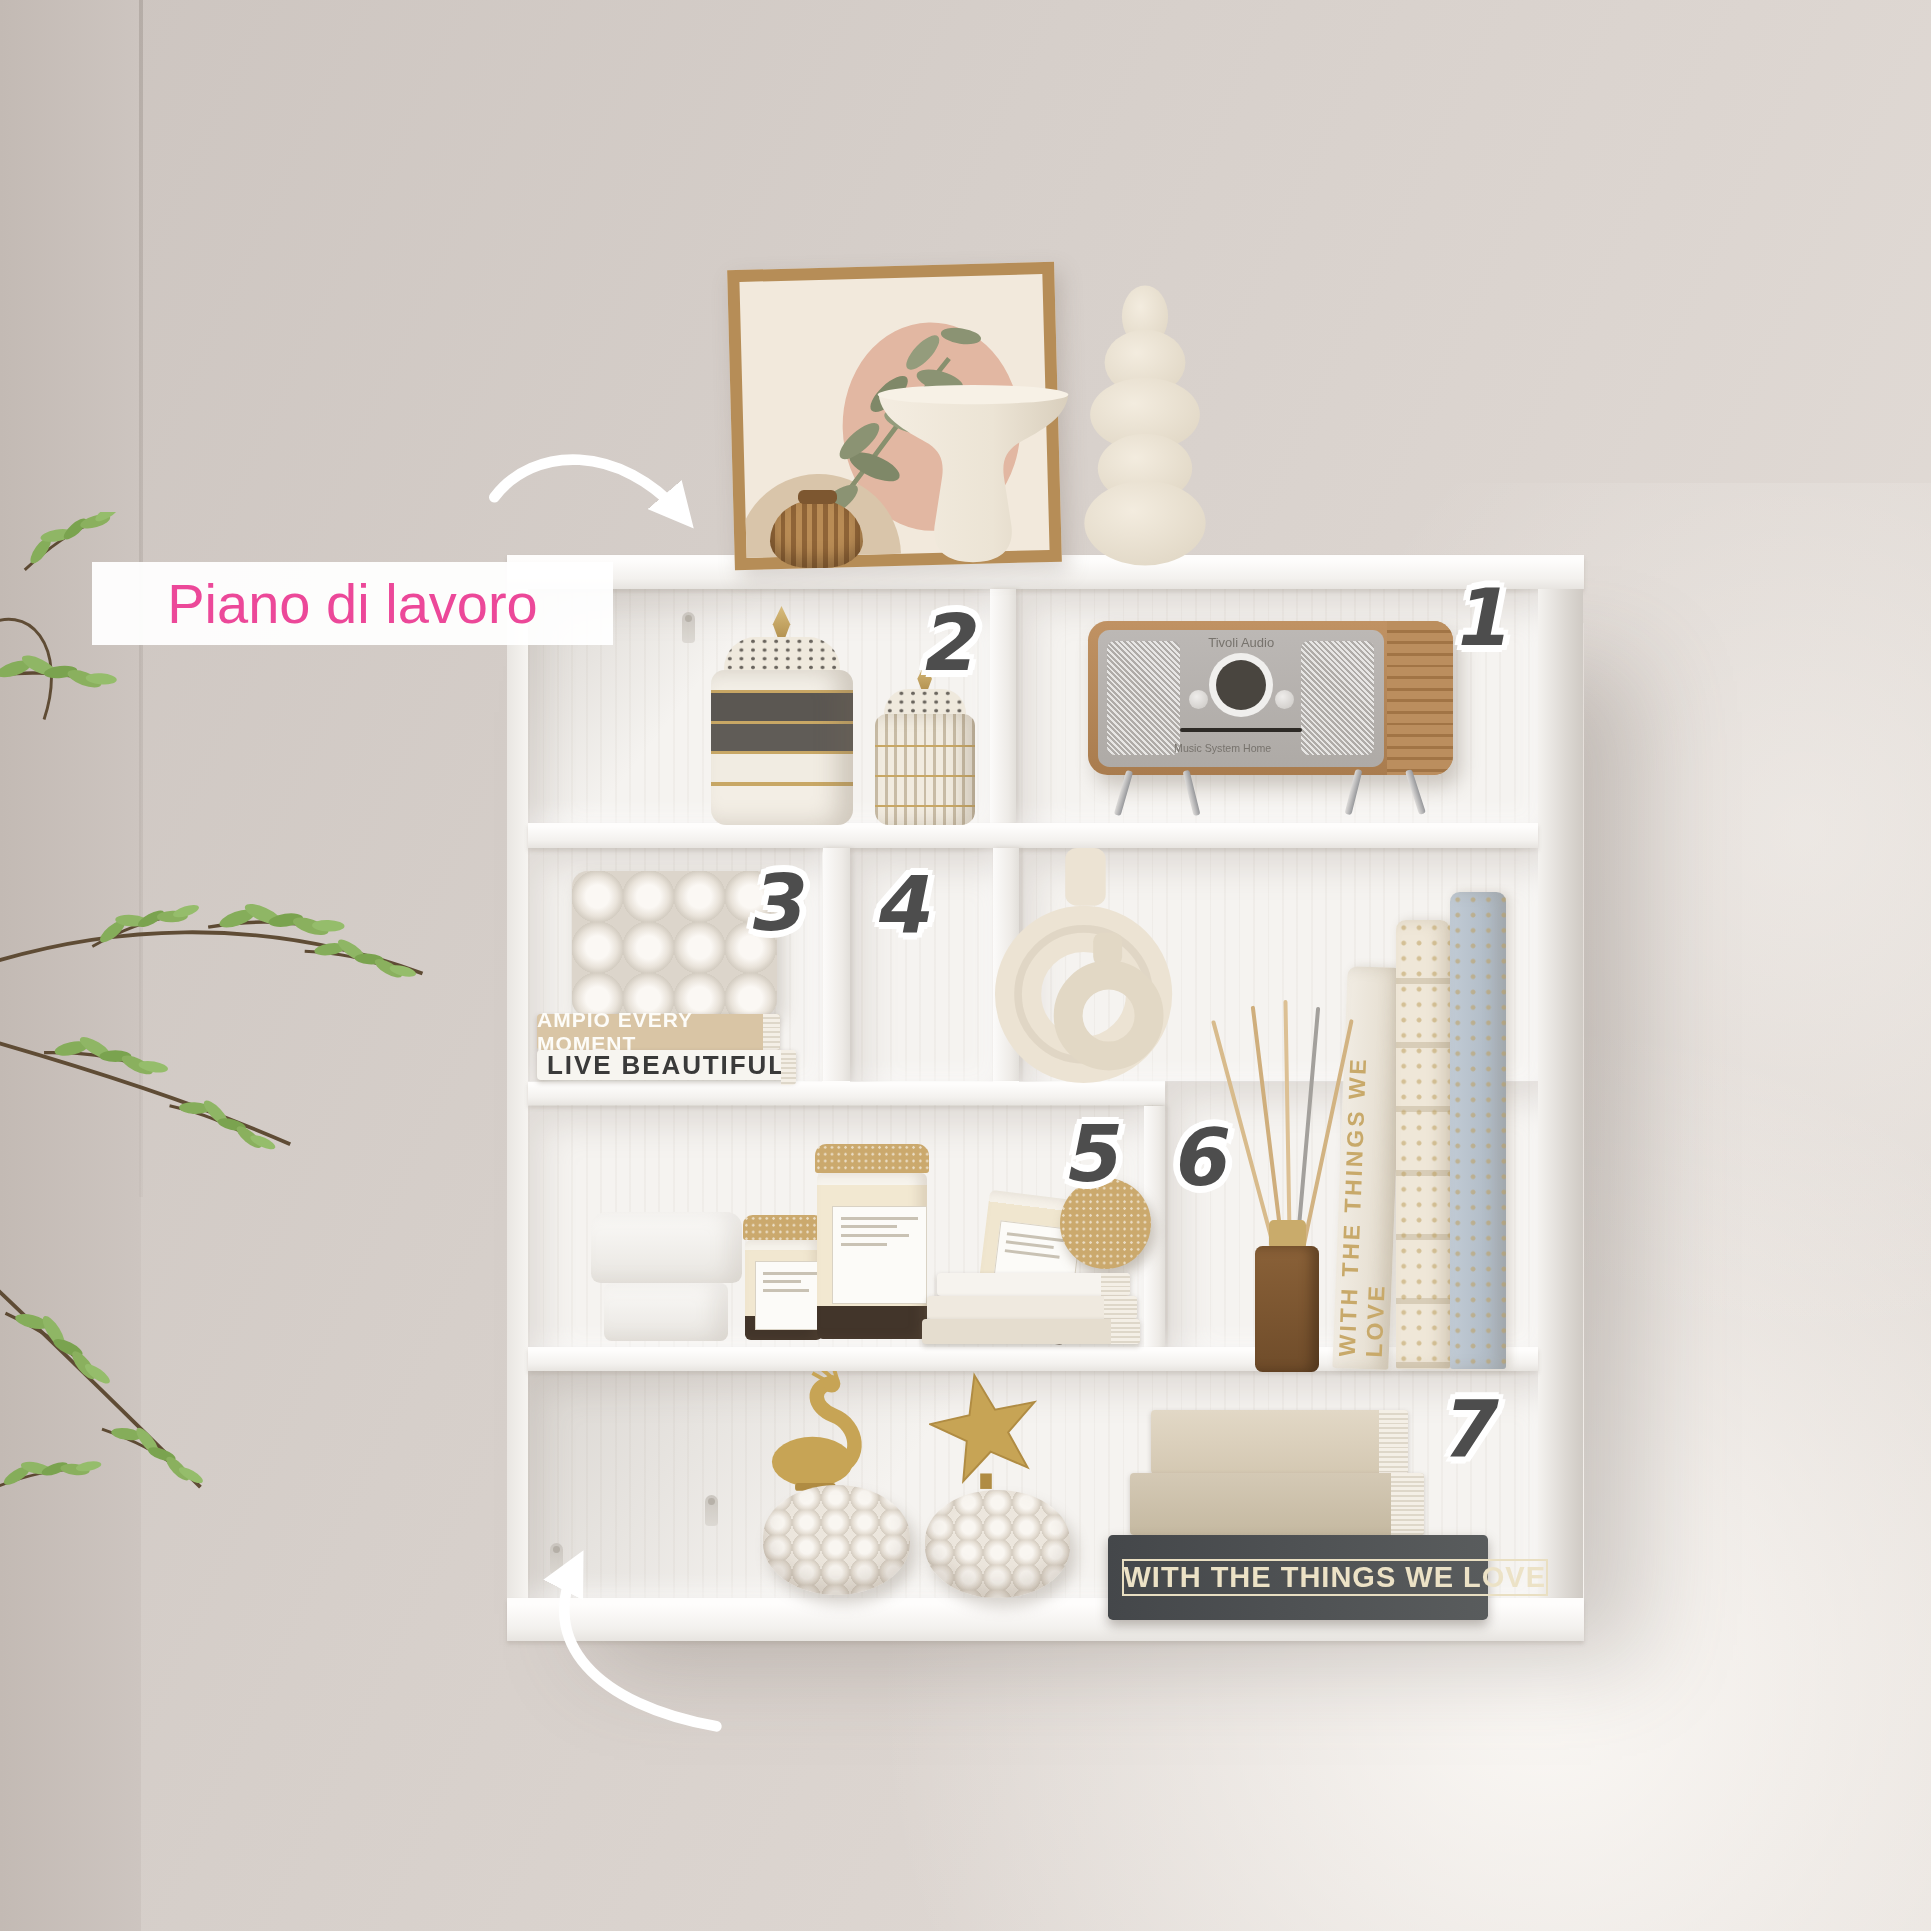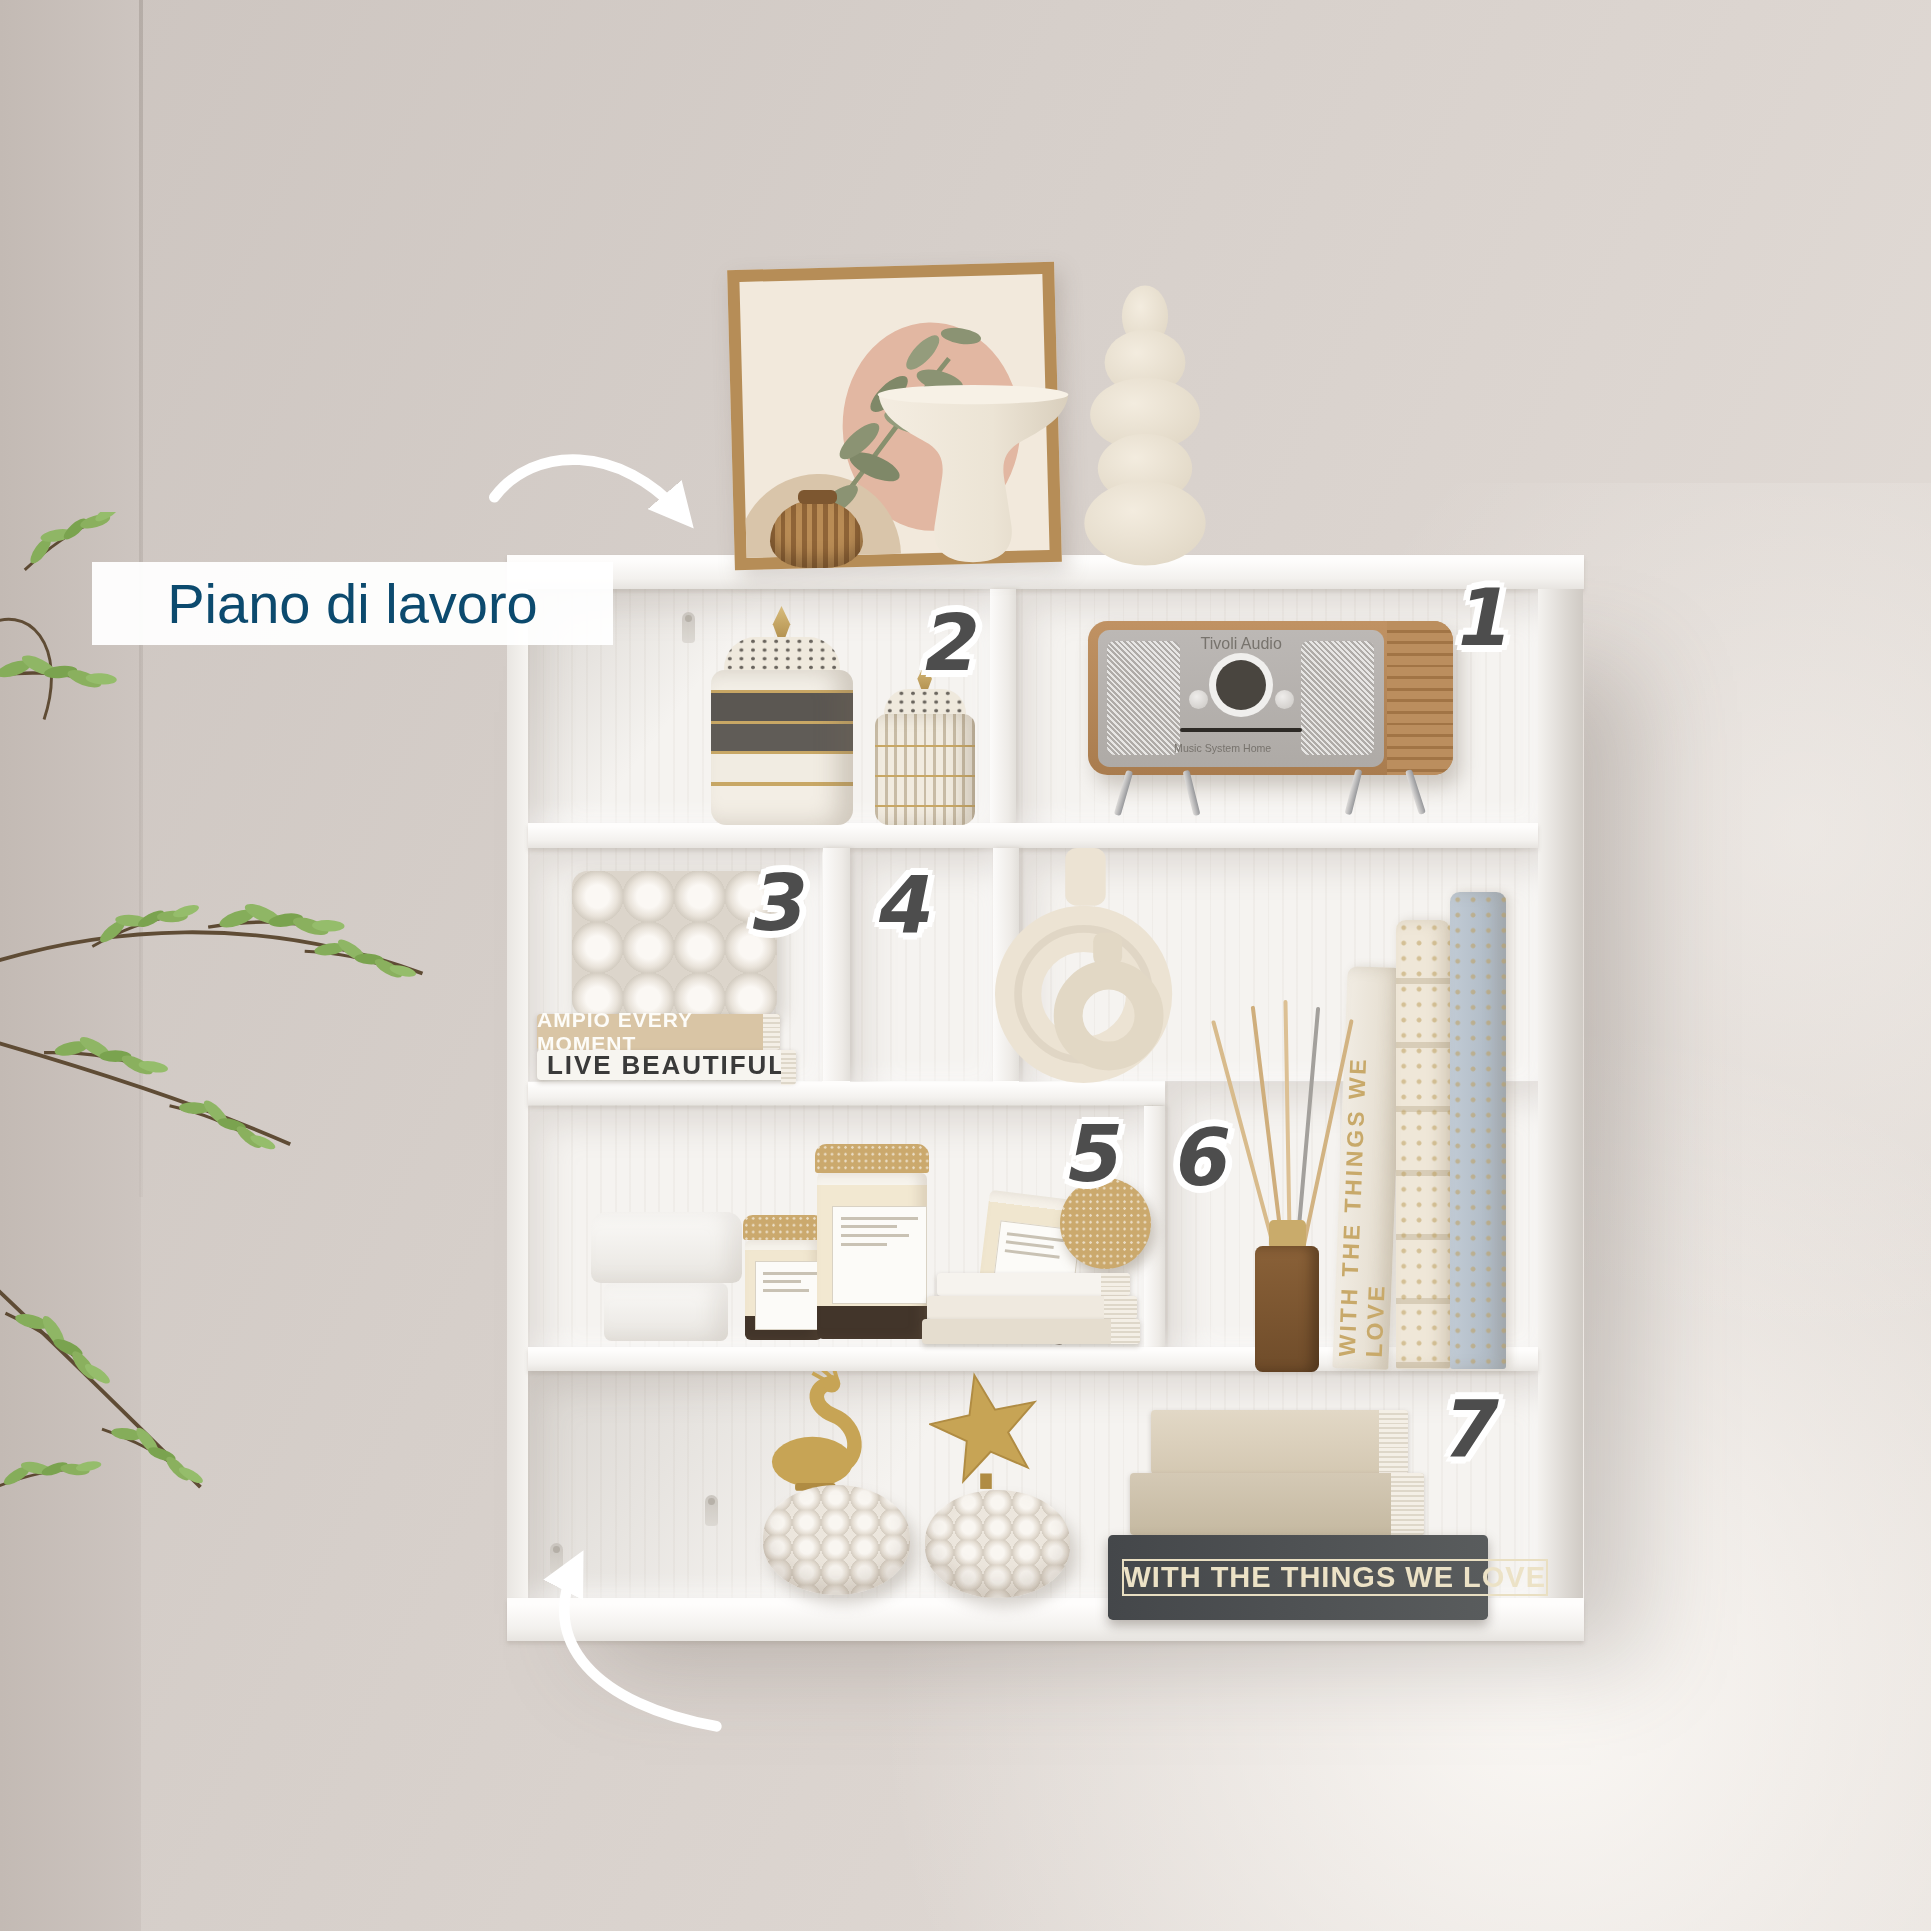--- a/index.html
+++ b/index.html
@@ -17,21 +17,21 @@
   .board{background:linear-gradient(180deg,#fefdfc 15%,#f3f1ee 70%,#e7e4e0);box-shadow:0 2.9px 3.9px rgba(150,140,128,.28);}
   .vdiv{background:linear-gradient(90deg,#fcfbfa,#eeebe7 70%,#e2dfda);box-shadow:2.9px 0 3.9px rgba(150,140,128,.22);}
   .panel-l{background:linear-gradient(90deg,#e9e6e2,#f6f4f1);}
   .panel-r{background:linear-gradient(90deg,#f4f2ef,#ddd9d4 60%,#cfcac4);}
   .backp{background:#f5f3f0;background-image:repeating-linear-gradient(90deg,rgba(205,198,189,.14) 0 1.9px,rgba(255,255,255,0) 1.9px 14.5px);}
   .comp{box-shadow:inset 15.4px 19.3px 33px rgba(148,138,126,.22),inset -9.7px -9.7px 19.3px rgba(255,255,255,.55);}
   .diag{background:linear-gradient(128deg,rgba(138,128,118,.25),rgba(138,128,118,0) 38%);}
   
   .title-card{left:0;top:103px;width:1101px;height:160px;background:rgba(255,255,255,.97);border-radius:0 35px 35px 0;display:flex;align-items:center;}
   .title-card span{padding-left:60px;font-size:112px;font-weight:700;letter-spacing:1px;color:#575757;white-space:nowrap;}
-  .callout{background:rgba(255,255,255,.95);display:flex;align-items:center;justify-content:center;color:#0c4a6e;font-size:56px;font-weight:400;}
+  .callout{background:rgba(255,255,255,.95);display:flex;align-items:center;justify-content:center;color:#ec4899;font-size:56px;font-weight:400;}
   
   .num{font-family:"DejaVu Sans",sans-serif;font-style:italic;font-weight:700;font-size:79px;color:#4d4d4d;
     text-shadow:-6.8px 0 #fff,6.8px 0 #fff,0 -6.8px #fff,0 6.8px #fff,-4.8px -4.8px #fff,4.8px 4.8px #fff,-4.8px 4.8px #fff,4.8px -4.8px #fff,0 0 5.8px #fff;}
   
   .frame{border:12.6px solid #b68d57;background:#f2e9dc;box-shadow:5.8px 9.7px 21px rgba(120,105,90,.25);}
   .votive{background:repeating-linear-gradient(90deg,#8f6437 0 4.8px,#b98c55 4.8px 10.6px);border-radius:48% 48% 42% 42%/62% 62% 40% 40%;box-shadow:inset 0 -9.7px 15.4px rgba(60,40,20,.35);}
   .votive-rim{background:#7d5730;border-radius:5.8px;}
   .jar-big{background:linear-gradient(180deg,#f4f0e8 0 13%,#c8a765 13% 15%,#5b5752 15% 33%,#c8a765 33% 35%,#605c57 35% 52%,#c8a765 52% 54%,#f1ece2 54% 72%,#c8a765 72% 75%,#f3eee5 75% 100%);border-radius:13.5px 13.5px 15.4px 15.4px;box-shadow:inset -15.4px 0 23px rgba(120,105,85,.28);}
   .jar-lid{background:#efe9dd;background-image:radial-gradient(circle,#6a655e 1.5px,rgba(0,0,0,0) 2.1px);background-size:11.6px 8.7px;border-radius:58px 58px 5.8px 5.8px;}
   .finial{background:linear-gradient(180deg,#d8bc7c,#b3914f);clip-path:polygon(50% 0,88% 55%,64% 100%,36% 100%,12% 55%);}
@@ -185,21 +185,21 @@
   <div class="abs jar-lid" style="left:724px;top:637px;width:116px;height:35px"></div>
   <div class="abs jar-big" style="left:711px;top:670px;width:142px;height:155px"></div>
   <div class="abs finial" style="left:915px;top:664px;width:19.3px;height:27px"></div>
   <div class="abs jar-lid" style="left:884px;top:689px;width:82px;height:27px"></div>
   <div class="abs jar-sm" style="left:875px;top:714px;width:100px;height:111px"></div>
 
   <div class="abs radio-body" style="left:1088px;top:621px;width:365px;height:154px">
     <div class="abs radio-face" style="left:9.7px;top:8.7px;width:286px;height:137px">
       <div class="abs grille" style="left:9.7px;top:11.6px;width:73px;height:114px"></div>
       <div class="abs grille" style="left:203px;top:11.6px;width:73px;height:114px"></div>
-      <span class="abs rtext" style="left:95px;top:5.8px;width:97px;font-size:16px">Tivoli Audio</span>
+      <span class="abs rtext" style="left:95px;top:5.8px;width:97px;font-size:13px">Tivoli Audio</span>
       <div class="abs dial-ring" style="left:111px;top:23px;width:64px;height:64px"></div>
       <div class="abs dial" style="left:118px;top:30px;width:50px;height:50px"></div>
       <div class="abs knob" style="left:91px;top:60px;width:19.3px;height:19.3px"></div>
       <div class="abs knob" style="left:177px;top:60px;width:19.3px;height:19.3px"></div>
       <div class="abs slot" style="left:82px;top:98px;width:122px;height:4.8px"></div>
       <span class="abs rtext" style="left:67px;top:112px;width:116px;font-size:10.6px">Music System Home</span>
     </div>
     <div class="abs radio-side" style="left:299px;top:0;width:66px;height:154px"></div>
   </div>
   <div class="abs leg" style="left:1120px;top:770px;transform:rotate(16deg)"></div>

